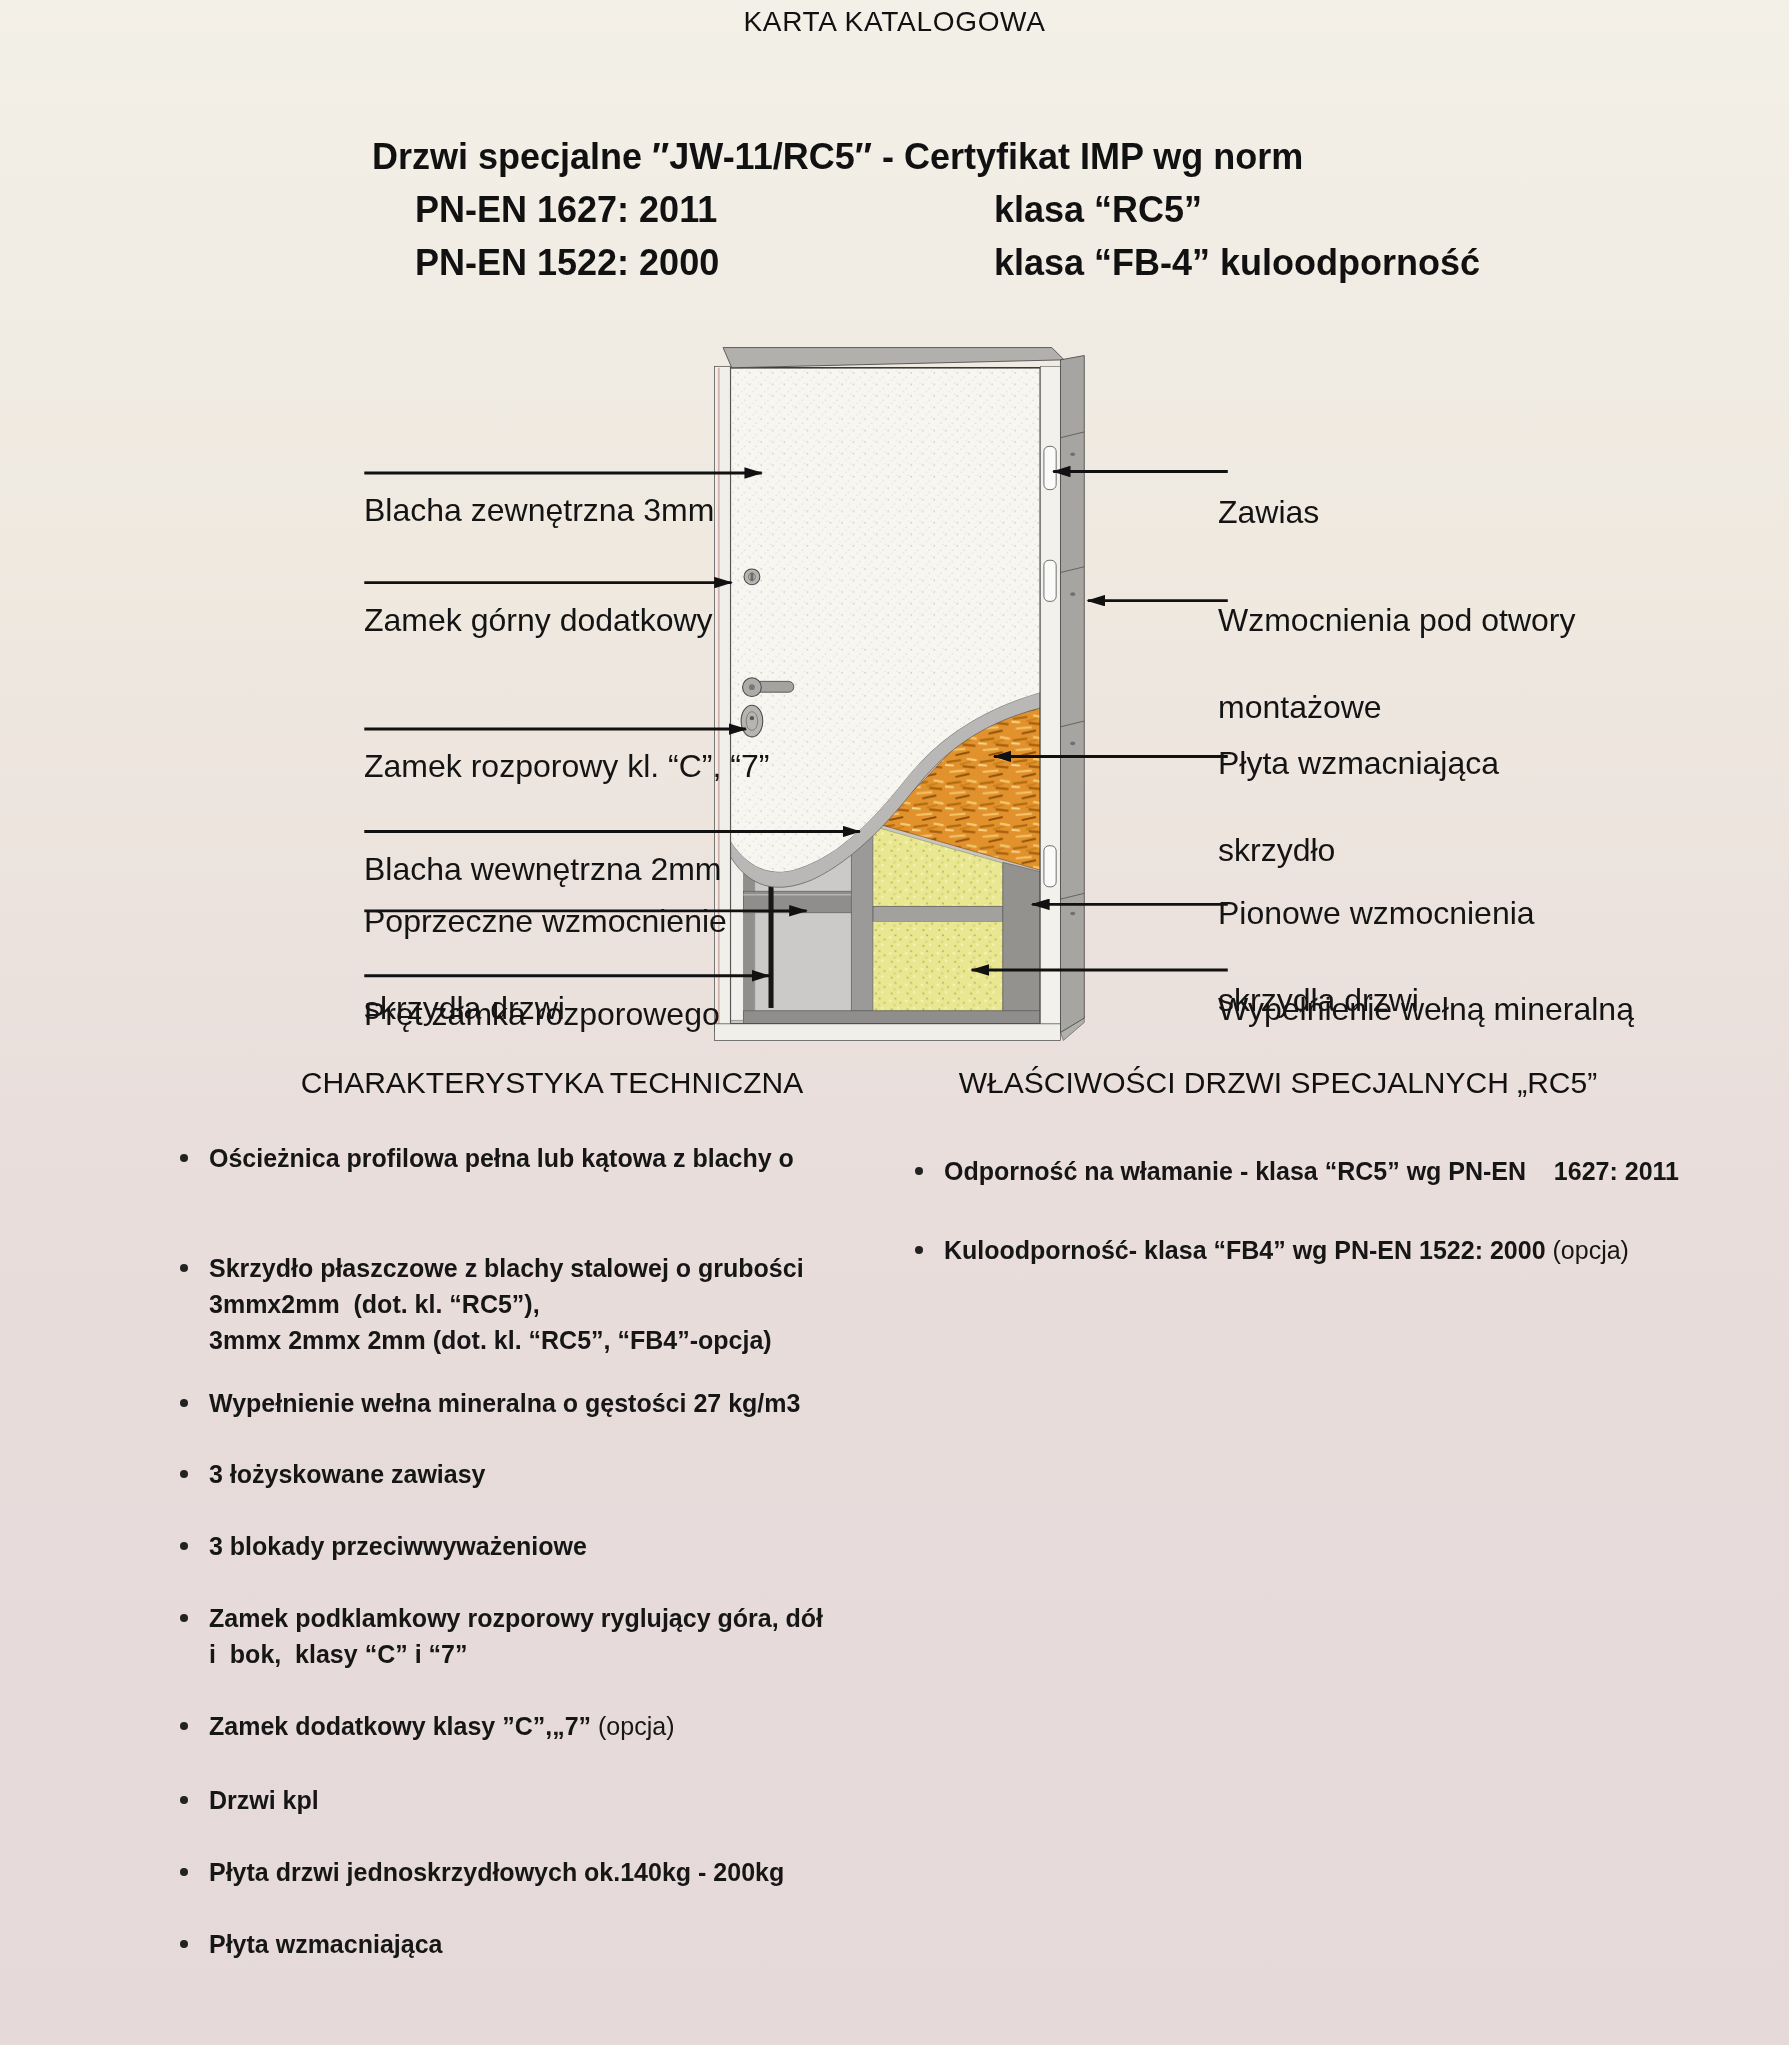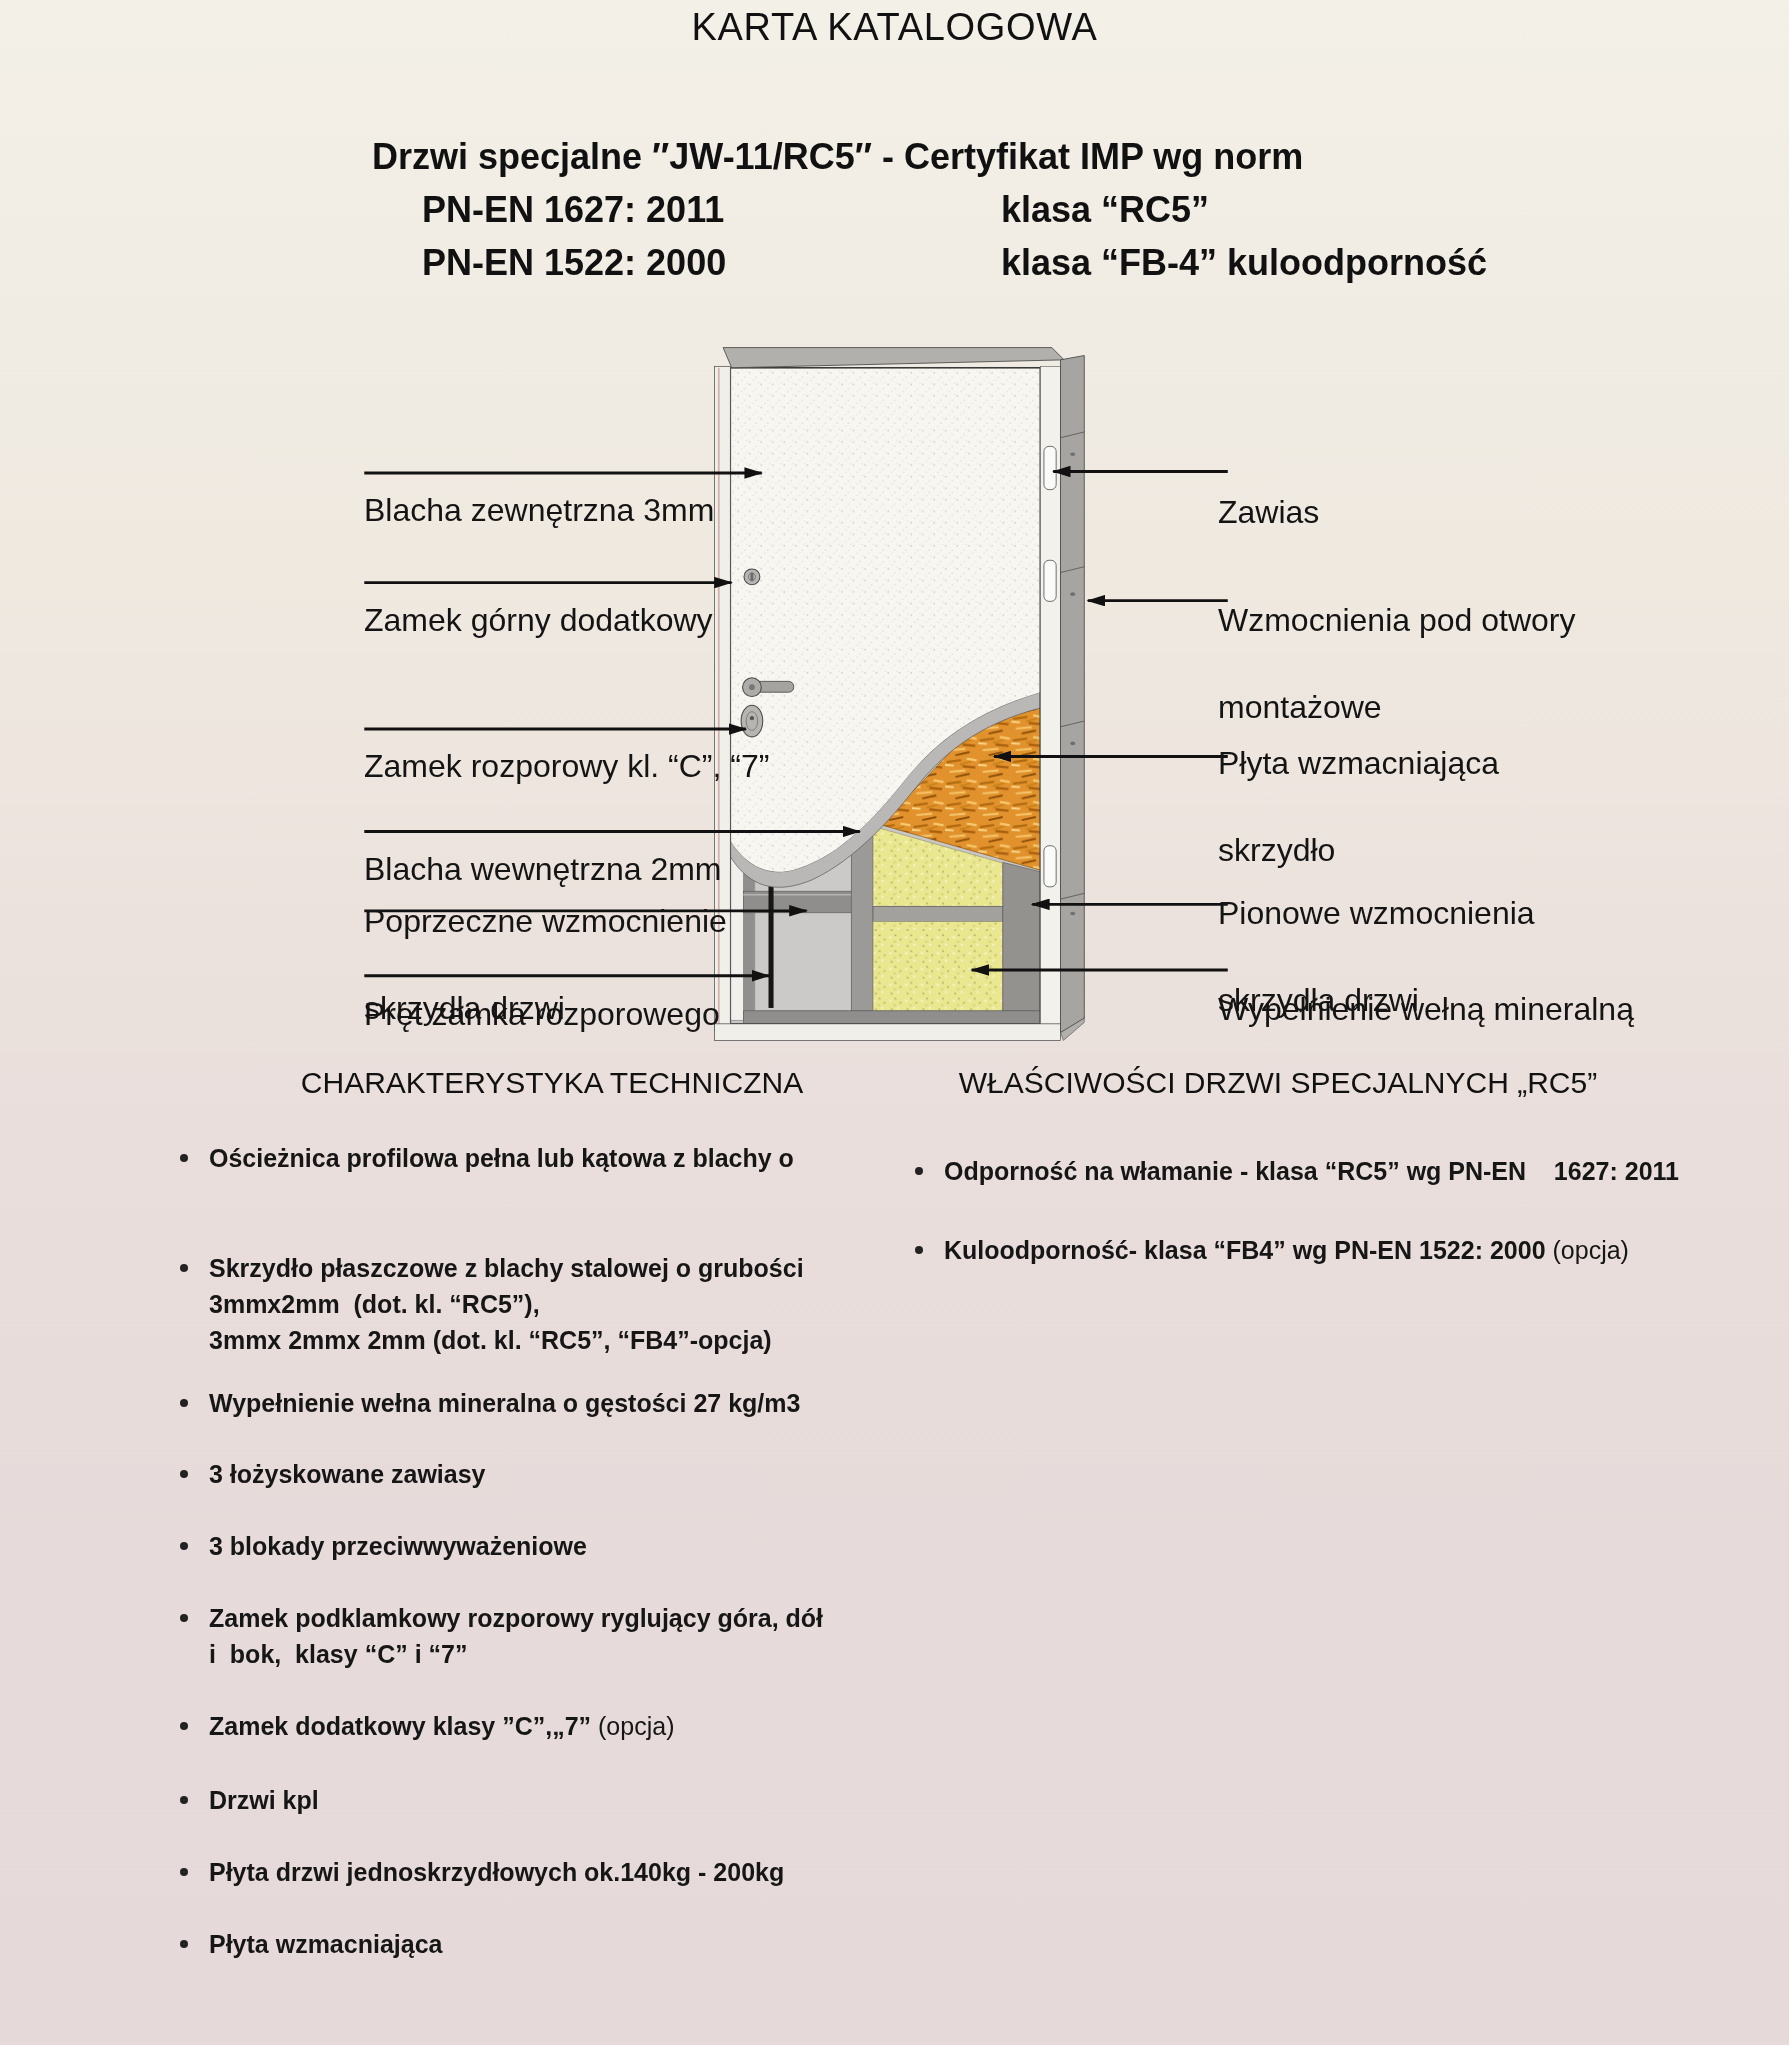--- a/index.html
+++ b/index.html
@@ -7,29 +7,29 @@
     position:relative;
     width:1789px;height:2046px;
     overflow:hidden;
     background:linear-gradient(180deg,#f3f0e7 0%,#efe9e0 28%,#e9dedb 55%,#e6dada 80%,#e5d9d9 100%);
     font-family:"Liberation Sans","DejaVu Sans",sans-serif;
     color:#1b1b1b;
   }
   .abs{position:absolute;}
   .title{
     left:0;right:0;top:5.8px;text-align:center;
-    font-size:38px;font-weight:400;letter-spacing:0.7px;color:#111;
+    font-size:28px;font-weight:400;letter-spacing:0.7px;color:#111;
     white-space:pre-wrap;
   }
   .headline{
     left:372px;top:136px;
     font-size:36px;font-weight:700;color:#111;
     white-space:pre-wrap;
   }
-  .norm{font-size:36px;font-weight:700;color:#111;white-space:pre-wrap;margin-left:7px;}
+  .norm{font-size:36px;font-weight:700;color:#111;white-space:pre-wrap;}
   .lbl{
     font-size:32px;line-height:29px;font-weight:400;color:#141414;
     white-space:pre-wrap;
   }
   .sec-head{
     font-size:30px;font-weight:400;color:#111;text-align:center;
     white-space:pre-wrap;
   }
   .bullet-item{position:absolute;}
   .bullet-dot{

